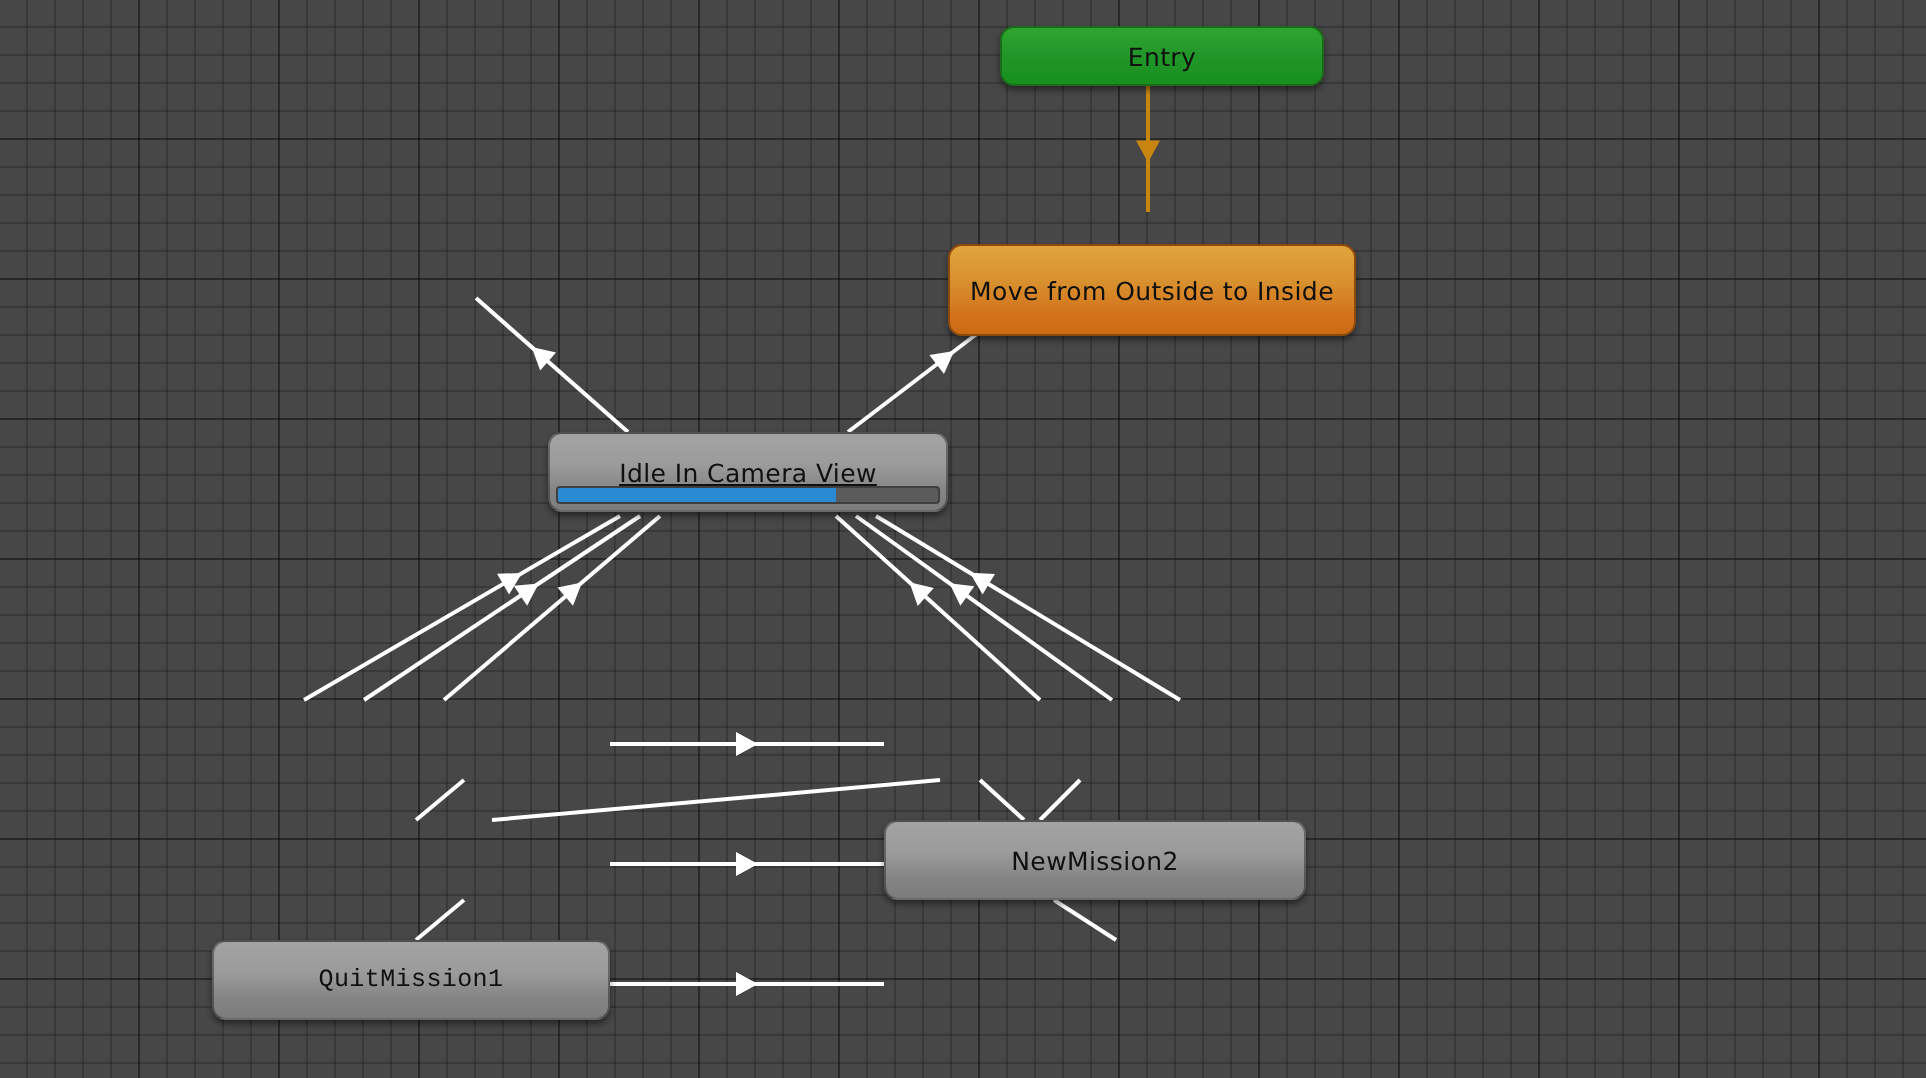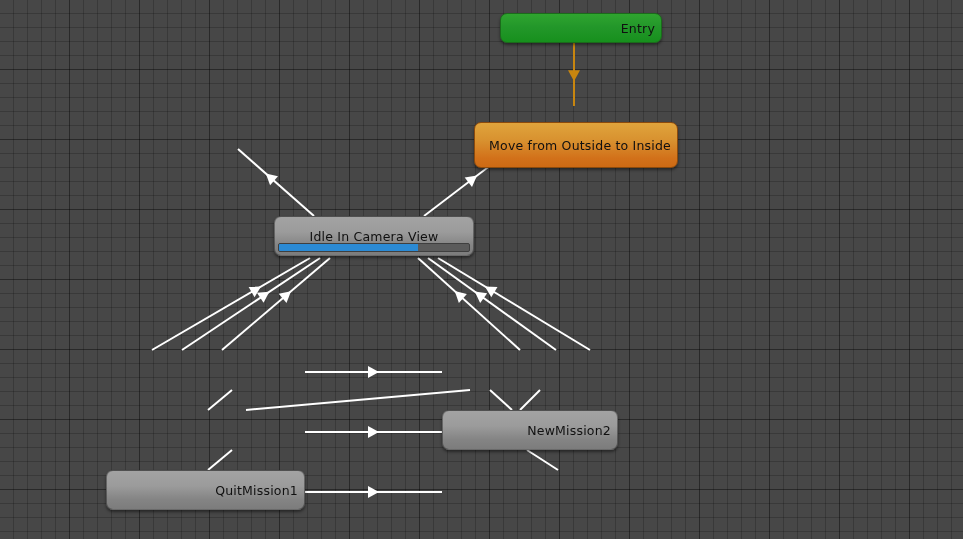--- a/index.html
+++ b/index.html
@@ -35,21 +35,21 @@
   }
   .node {
     position: absolute;
     box-sizing: border-box;
     border-radius: 7px;
     display: flex;
     align-items: center;
     justify-content: center;
     font-size: 12.5px;
     color: #101010;
-    text-align: right;
+    text-align: center;
     box-shadow: 0 2px 3px rgba(0,0,0,0.45);
     border: 1px solid rgba(0,0,0,0.35);
     user-select: none;
   }
   .node-label {
     display: block;
     width: 100%;
     padding: 0 6px;
     box-sizing: border-box;
     letter-spacing: 0.2px;
@@ -73,20 +73,21 @@
   .node.has-progress {
     flex-direction: column;
     justify-content: flex-start;
     padding-top: 0;
   }
   .node.has-progress .node-label {
     flex: 1;
     display: flex;
     align-items: center;
     justify-content: center;
+    text-decoration: underline;
   }
   .progress-track {
     position: absolute;
     left: 3px;
     right: 3px;
     bottom: 3px;
     height: 9px;
     border-radius: 2px;
     background: #5b5b5b;
     border: 1px solid #3f3f3f;
@@ -175,19 +176,19 @@
     </div>
     <div class="node orange" style="left: 474px; top: 106px; width: 204px; height: 46px;">
       <span class="node-label">Move from Outside to Inside</span>
     </div>
     <div class="node gray has-progress" style="left: 274px; top: 216px; width: 200px; height: 40px;">
       <span class="node-label">Idle In Camera View</span>
       <div class="progress-track">
         <div class="progress-fill" style="width: 73%;"></div>
       </div>
     </div>
-    <div class="node gray" style="left: 442px; top: 410px; width: 176px; height: 40px;">
+    <div class="node gray" style="left: 442px; top: 410px; width: 211px; height: 40px;">
       <span class="node-label">NewMission2</span>
     </div>
-    <div class="node gray" style="left: 106px; top: 470px; width: 199px; height: 40px;">
+    <div class="node gray" style="left: 106px; top: 470px; width: 199px; height: 40px; font-family: Liberation Mono, monospace;">
       <span class="node-label">QuitMission1</span>
     </div>
   </div>
 
 </body></html>

